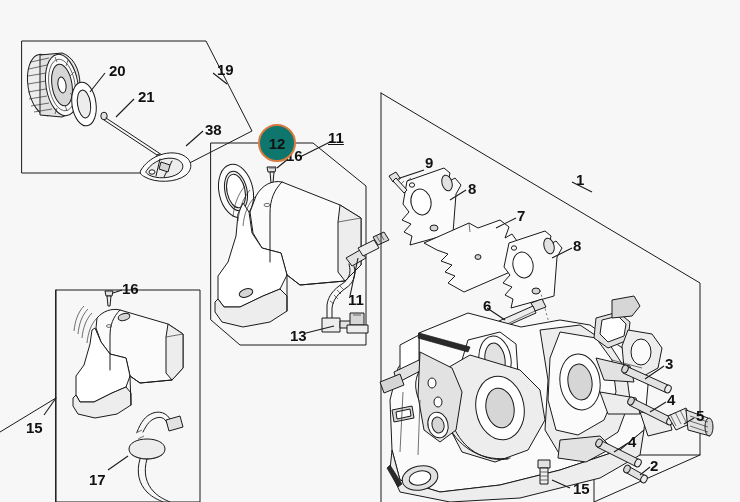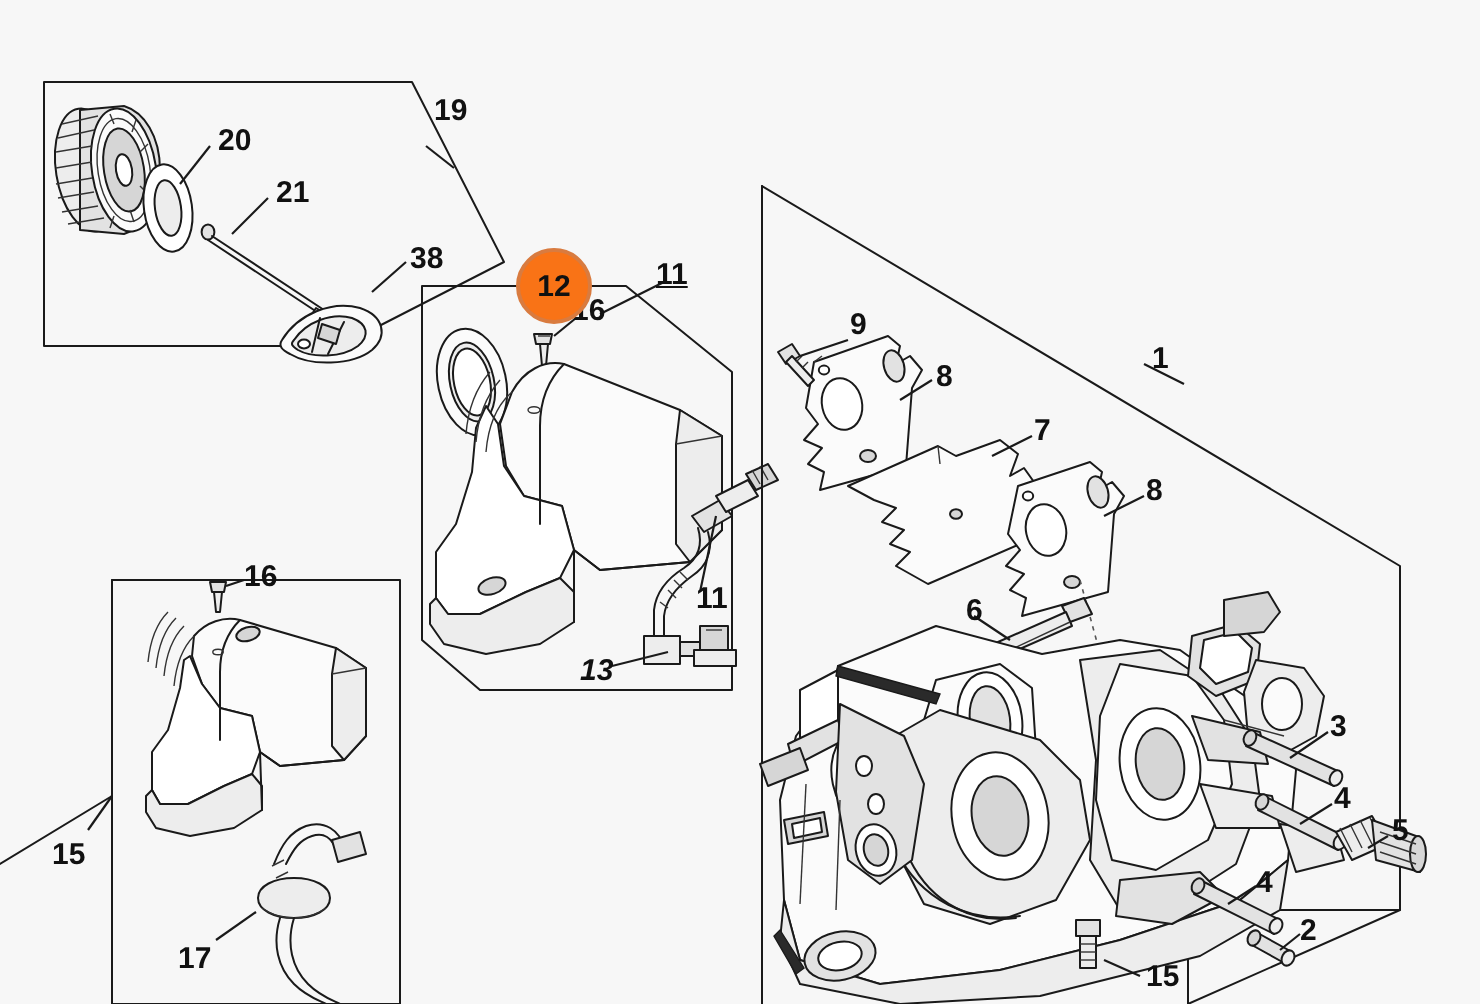--- a/index.html
+++ b/index.html
@@ -29,21 +29,21 @@
     font-size: 15px;
     color: #111111;
     line-height: 1;
     white-space: nowrap;
     user-select: none;
   }
   .callout.hl {
     width: 38px;
     height: 38px;
     border-radius: 50%;
-    background: #f97316;
+    background: #0f766e;
     border: 2px solid #d97b3f;
     display: flex;
     align-items: center;
     justify-content: center;
     font-size: 15px;
     box-sizing: border-box;
   }
 </style>
 </head>
 <body>
@@ -383,34 +383,34 @@
       <path d="M664,366 L645,379"></path>
       <path d="M666,402 L650,412"></path>
       <path d="M694,418 L684,424"></path>
       <path d="M628,443 L614,452"></path>
       <path d="M650,467 L640,475"></path>
       <path d="M570,488 L552,480"></path>
     </g>
   </svg>
 
   <div class="callout" style="left:109px; top:63px;">20</div>
-  <div class="callout" style="left:217px; top:48px;">19</div>
+  <div class="callout" style="left:217px; top:62px;">19</div>
   <div class="callout" style="left:138px; top:89px;">21</div>
   <div class="callout" style="left:205px; top:122px;">38</div>
   <div class="callout" style="left:328px; top:130px;text-decoration:underline;">11</div>
   <div class="callout" style="left:286px; top:148px;">16</div>
   <div class="callout" style="left:425px; top:155px;">9</div>
   <div class="callout" style="left:576px; top:172px;">1</div>
   <div class="callout" style="left:468px; top:181px;">8</div>
   <div class="callout" style="left:517px; top:208px;">7</div>
   <div class="callout" style="left:573px; top:238px;">8</div>
   <div class="callout" style="left:122px; top:281px;">16</div>
   <div class="callout" style="left:348px; top:292px;">11</div>
   <div class="callout" style="left:483px; top:298px;">6</div>
-  <div class="callout" style="left:290px; top:328px;font-style:italic;">13</div>
+  <div class="callout" style="left:290px; top:328px;">13</div>
   <div class="callout" style="left:665px; top:356px;">3</div>
   <div class="callout" style="left:667px; top:392px;">4</div>
   <div class="callout" style="left:696px; top:408px;">5</div>
   <div class="callout" style="left:26px; top:420px;text-align:right;">15</div>
   <div class="callout" style="left:628px; top:434px;">4</div>
   <div class="callout" style="left:650px; top:458px;">2</div>
   <div class="callout" style="left:89px; top:472px;">17</div>
   <div class="callout" style="left:573px; top:481px;">15</div>
 
   <div class="callout hl" style="left:258px; top:124px;">12</div>

